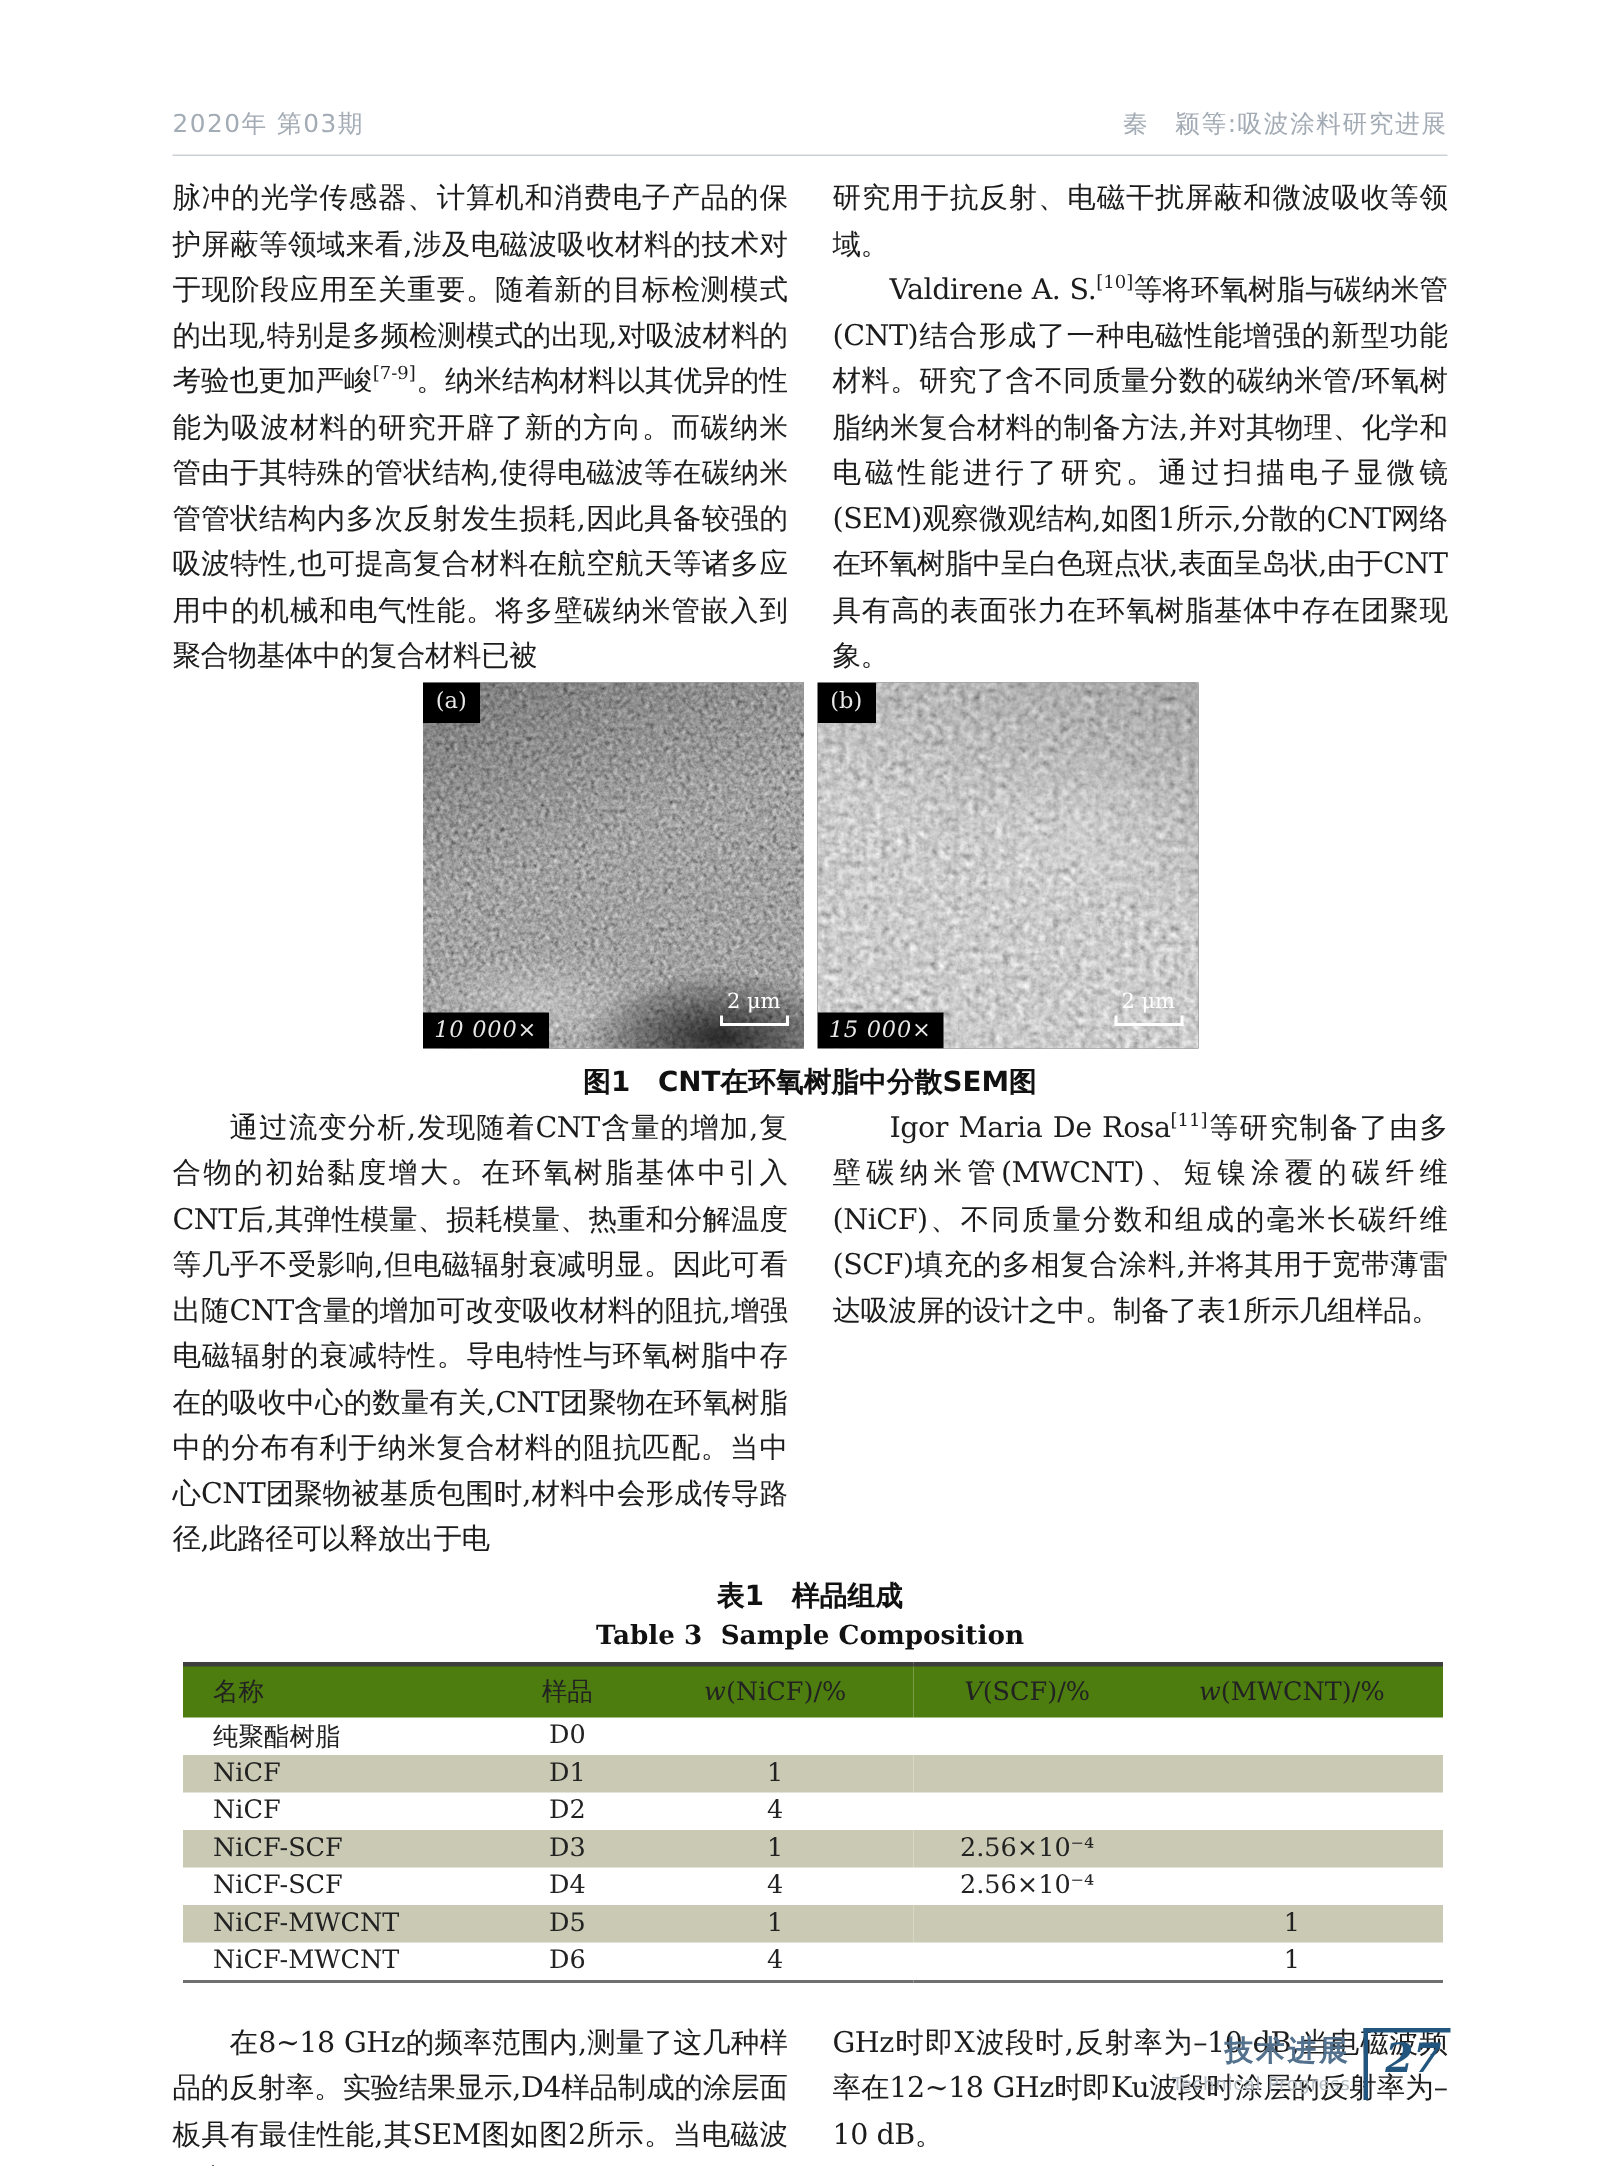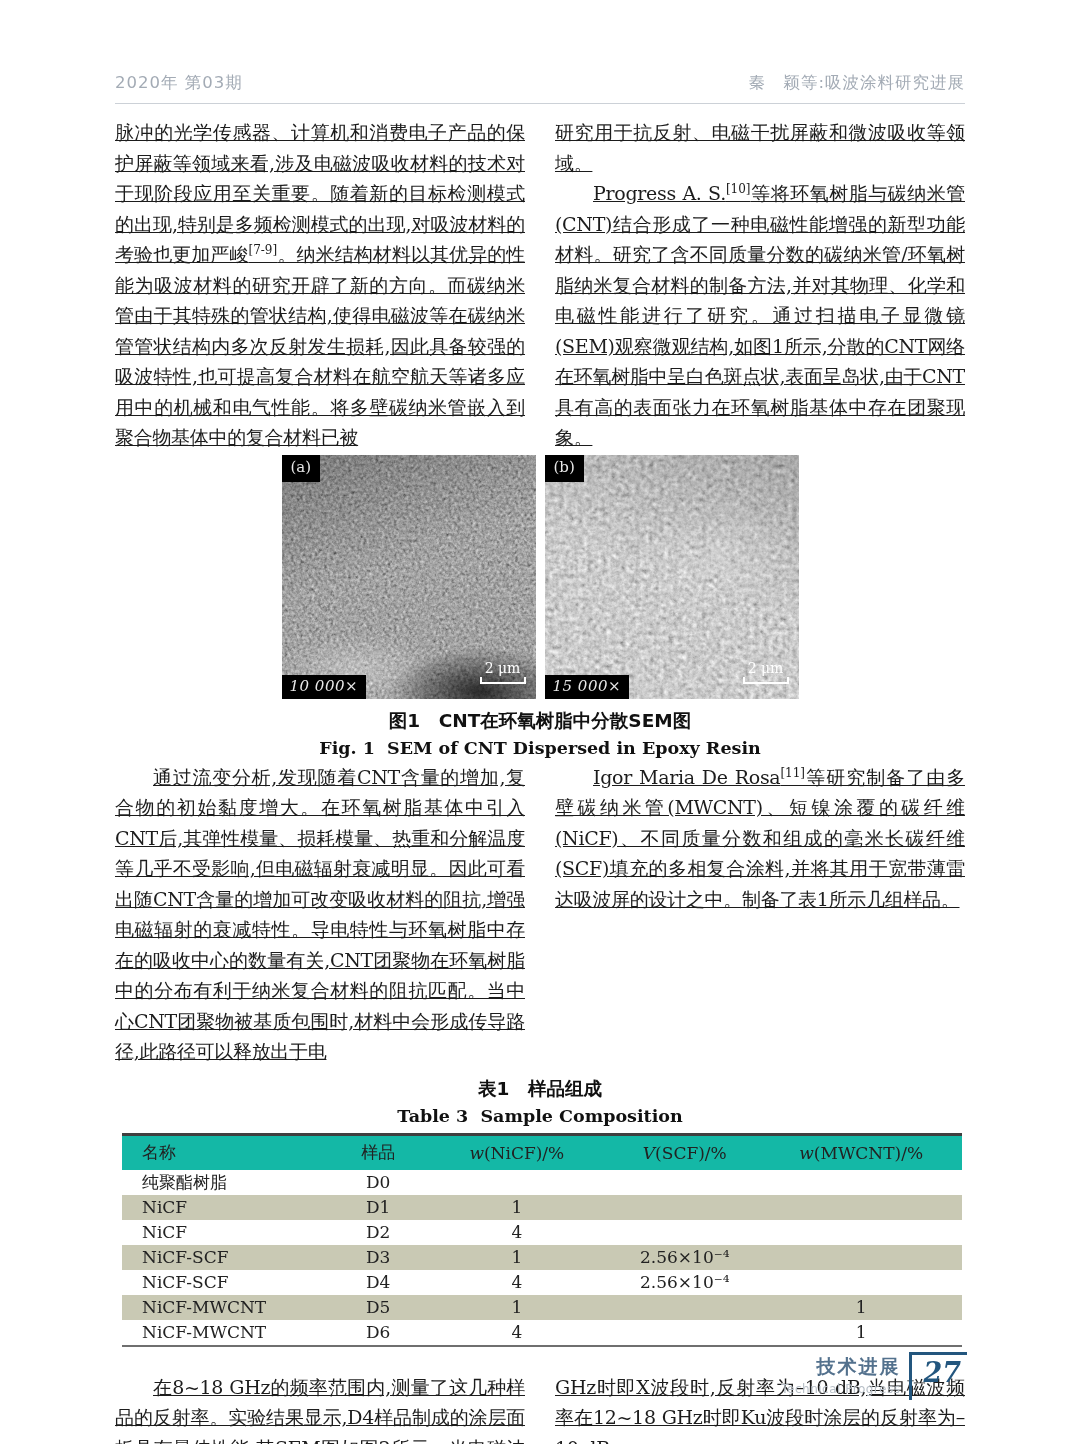--- a/index.html
+++ b/index.html
@@ -10,21 +10,21 @@
   
   .header{
     display:flex;justify-content:space-between;align-items:flex-end;
     margin:0 106px 0 115px;padding-top:72px;padding-bottom:9px;
     border-bottom:1px solid #ccd1d7;
     font-family:"DejaVu Sans","Liberation Sans",sans-serif;
     font-size:16.5px;color:#a3abb5;letter-spacing:1px;
   }
   
   .content{margin:0 106px 0 115px;}
-  .two-col{display:flex;gap:30px;margin-top:13px;text-decoration:underline;}
+  .two-col{display:flex;gap:30px;margin-top:13px;}
   .col{width:420px;font-size:19px;line-height:30.5px;text-align:justify;letter-spacing:-0.3px;}
   .col p{margin:0;}
   .col p.indent{text-indent:2em;}
   sup.ref{font-size:12px;line-height:0;letter-spacing:0;}
   .s1{min-height:278px;}
   .s2{margin-top:4px;}
   .s3{margin-top:25px;}
   
   .figure{display:flex;justify-content:center;gap:9px;margin-top:2px;}
   .sem-panel{position:relative;width:254px;height:244px;background:#4a4a4a;overflow:hidden;}
@@ -48,21 +48,21 @@
   
   .cap{white-space:pre;text-align:center;margin:0;}
   .cap-zh{margin-top:9px;font-family:"DejaVu Sans","Liberation Sans",sans-serif;
     font-weight:bold;font-size:18.5px;color:#111;}
   .cap-en{margin-top:5px;font-family:"DejaVu Serif","Liberation Serif",serif;
     font-weight:bold;font-size:17.5px;color:#111;}
   
   table.samples{margin-top:7px;width:840px;margin-left:7px;border-collapse:collapse;
     border-top:3px solid #3f3f3f;border-bottom:2px solid #6f6f6f;
     font-size:17px;color:#222;}
-  table.samples th{font-weight:normal;height:34px;background:#14b8a6;text-align:center;padding:0;}
+  table.samples th{font-weight:normal;height:34px;background:#4d7c0f;text-align:center;padding:0;}
   table.samples td{height:25px;padding:0;text-align:center;}
   table.samples .c-name{text-align:left;padding-left:20px;width:25%;}
   table.samples .c-sample{width:11%;}
   table.samples .c-nicf{width:22%;}
   table.samples .c-scf{width:18%;}
   table.samples .c-mwcnt{width:24%;}
   table.samples tr.alt td{background:#c9c9b4;}
   
   .footer{position:absolute;top:1352px;right:104px;display:flex;align-items:flex-start;}
   .footer-labels{text-align:right;margin-right:9px;padding-top:2px;}
@@ -108,21 +108,21 @@
   </div>
 
   <div class="content">
 
     <div class="two-col s1">
       <div class="col">
         <p><span>脉冲的光学传感器、计算机和消费电子产品的保护屏蔽等领域来看,涉及电磁波吸收材料的技术对于现阶段应用至关重要。随着新的目标检测模式的出现,特别是多频检测模式的出现,对吸波材料的考验也更加严峻</span><sup class="ref">[7-9]</sup><span>。纳米结构材料以其优异的性能为吸波材料的研究开辟了新的方向。而碳纳米管由于其特殊的管状结构,使得电磁波等在碳纳米管管状结构内多次反射发生损耗,因此具备较强的吸波特性,也可提高复合材料在航空航天等诸多应用中的机械和电气性能。将多壁碳纳米管嵌入到聚合物基体中的复合材料已被</span></p>
       </div>
       <div class="col">
         <p>研究用于抗反射、电磁干扰屏蔽和微波吸收等领域。</p>
-        <p class="indent"><span>Progress A. S.</span><sup class="ref">[10]</sup><span>等将环氧树脂与碳纳米管(CNT)结合形成了一种电磁性能增强的新型功能材料。研究了含不同质量分数的碳纳米管/环氧树脂纳米复合材料的制备方法,并对其物理、化学和电磁性能进行了研究。通过扫描电子显微镜(SEM)观察微观结构,如图1所示,分散的CNT网络在环氧树脂中呈白色斑点状,表面呈岛状,由于CNT具有高的表面张力在环氧树脂基体中存在团聚现象。</span></p>
+        <p class="indent"><span>Valdirene A. S.</span><sup class="ref">[10]</sup><span>等将环氧树脂与碳纳米管(CNT)结合形成了一种电磁性能增强的新型功能材料。研究了含不同质量分数的碳纳米管/环氧树脂纳米复合材料的制备方法,并对其物理、化学和电磁性能进行了研究。通过扫描电子显微镜(SEM)观察微观结构,如图1所示,分散的CNT网络在环氧树脂中呈白色斑点状,表面呈岛状,由于CNT具有高的表面张力在环氧树脂基体中存在团聚现象。</span></p>
       </div>
     </div>
 
     <div class="figure">
       <div class="sem-panel">
         <svg class="noise">
           <rect width="254" height="244" filter="url(#semA)"></rect>
         </svg>
         <div class="shade-a"></div>
         <div class="sem-tag">(a)</div>
@@ -139,21 +139,20 @@
         <div class="shade-b"></div>
         <div class="sem-tag">(b)</div>
         <div class="sem-mag">15 000×</div>
         <div class="sem-scale">
           <span>2 μm</span>
           <div class="bar"></div>
         </div>
       </div>
     </div>
     <p class="cap cap-zh">图1　CNT在环氧树脂中分散SEM图</p>
-    <p class="cap cap-en">Fig. 1  SEM of CNT Dispersed in Epoxy Resin</p>
 
     <div class="two-col s2">
       <div class="col">
         <p class="indent">通过流变分析,发现随着CNT含量的增加,复合物的初始黏度增大。在环氧树脂基体中引入CNT后,其弹性模量、损耗模量、热重和分解温度等几乎不受影响,但电磁辐射衰减明显。因此可看出随CNT含量的增加可改变吸收材料的阻抗,增强电磁辐射的衰减特性。导电特性与环氧树脂中存在的吸收中心的数量有关,CNT团聚物在环氧树脂中的分布有利于纳米复合材料的阻抗匹配。当中心CNT团聚物被基质包围时,材料中会形成传导路径,此路径可以释放出于电</p>
       </div>
       <div class="col">
         <p class="indent"><span>Igor Maria De Rosa</span><sup class="ref">[11]</sup><span>等研究制备了由多壁碳纳米管(MWCNT)、短镍涂覆的碳纤维(NiCF)、不同质量分数和组成的毫米长碳纤维(SCF)填充的多相复合涂料,并将其用于宽带薄雷达吸波屏的设计之中。制备了表1所示几组样品。</span></p>
       </div>
     </div>
 

